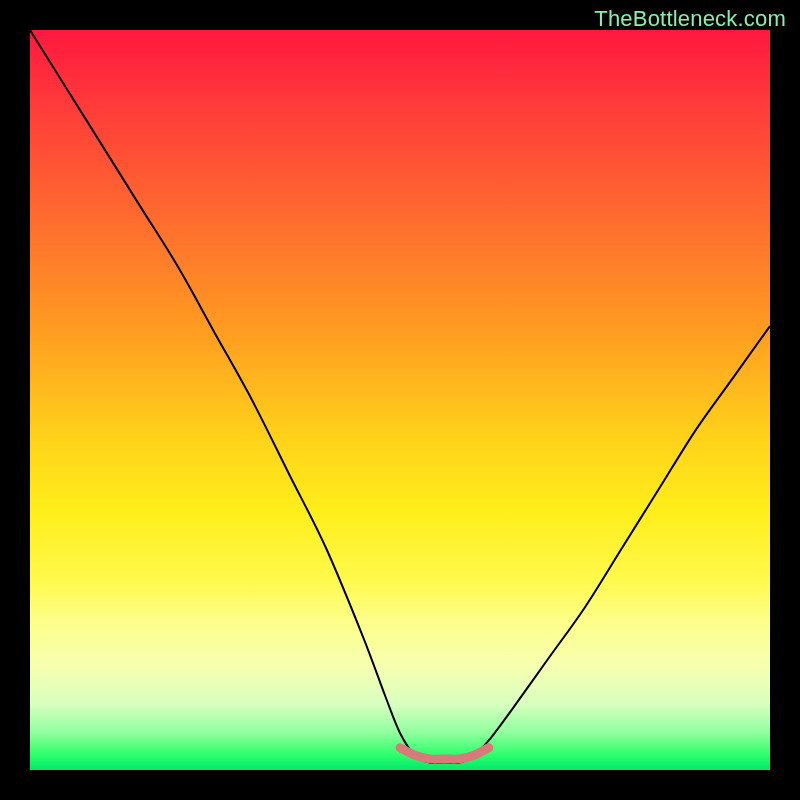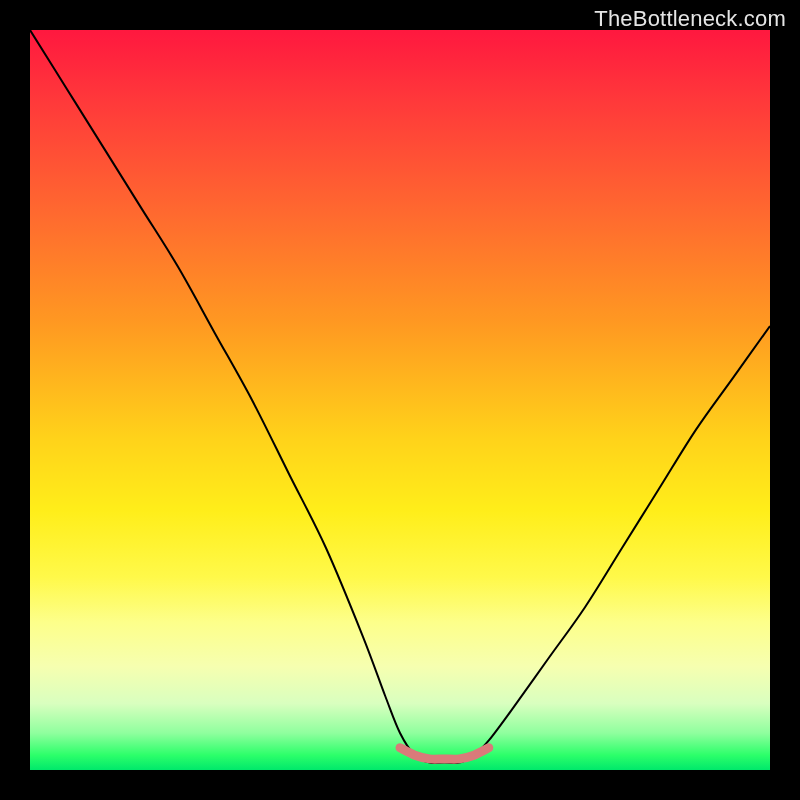--- a/index.html
+++ b/index.html
@@ -38,21 +38,21 @@
       #d9ffbf 91%,
       #8fff9e 95%,
       #2cff6a 98%,
       #00e86b 100%
     );
   }
   .watermark {
     position: absolute;
     top: 6px;
     right: 14px;
-    color: #e5e5e5;
+    color: #86efac;
     font-size: 22px;
     font-weight: 400;
     letter-spacing: 0.2px;
     user-select: none;
   }
   svg.curves {
     position: absolute;
     left: 0;
     top: 0;
     width: 740px;

